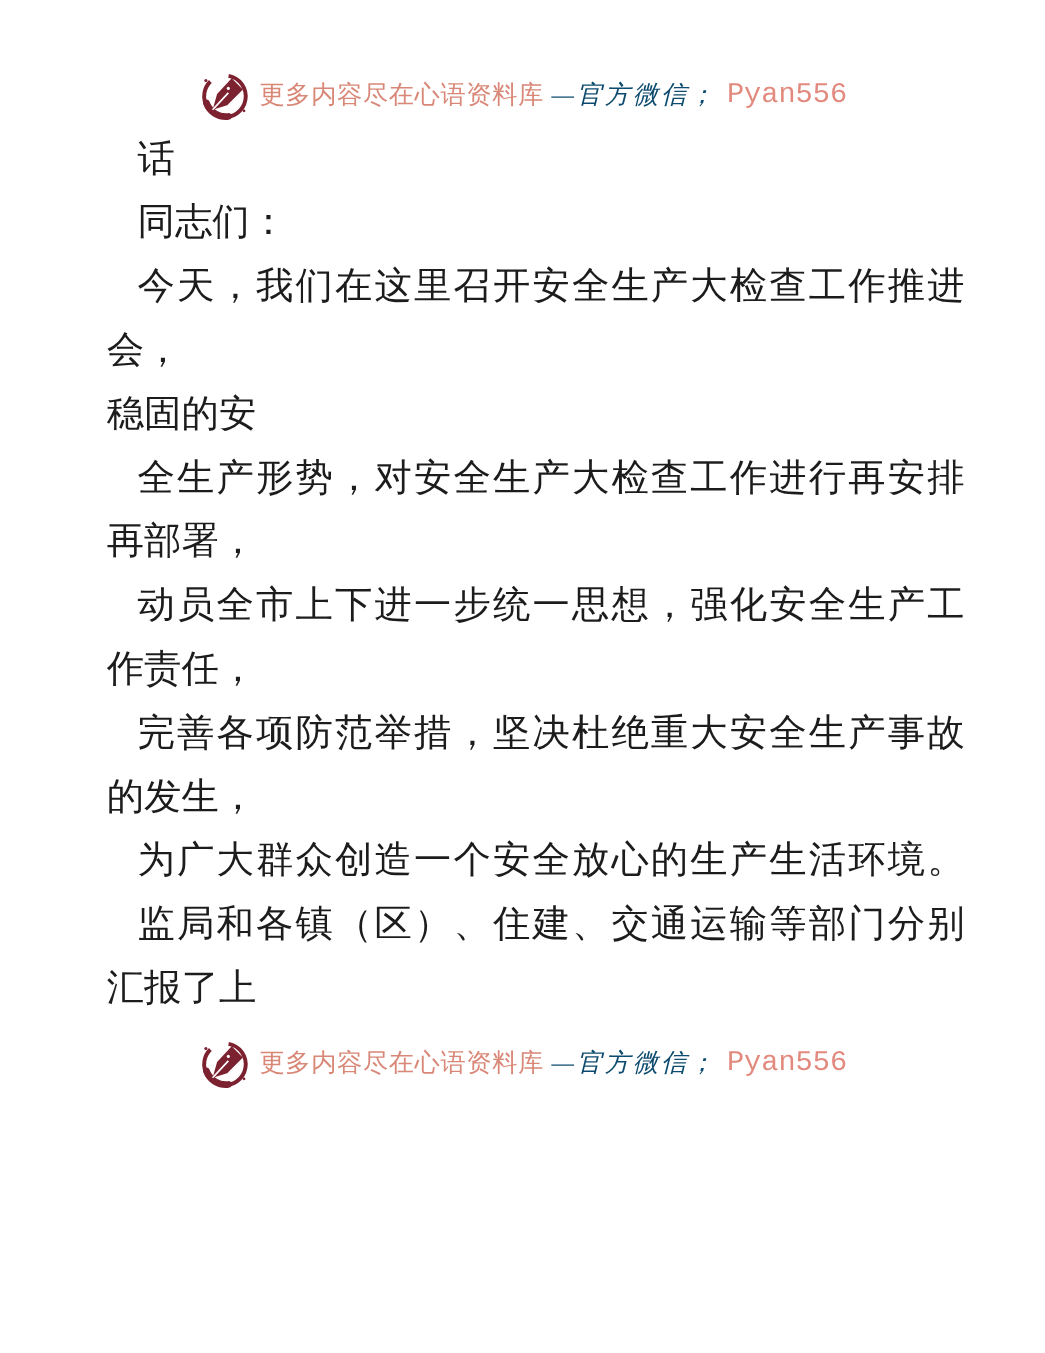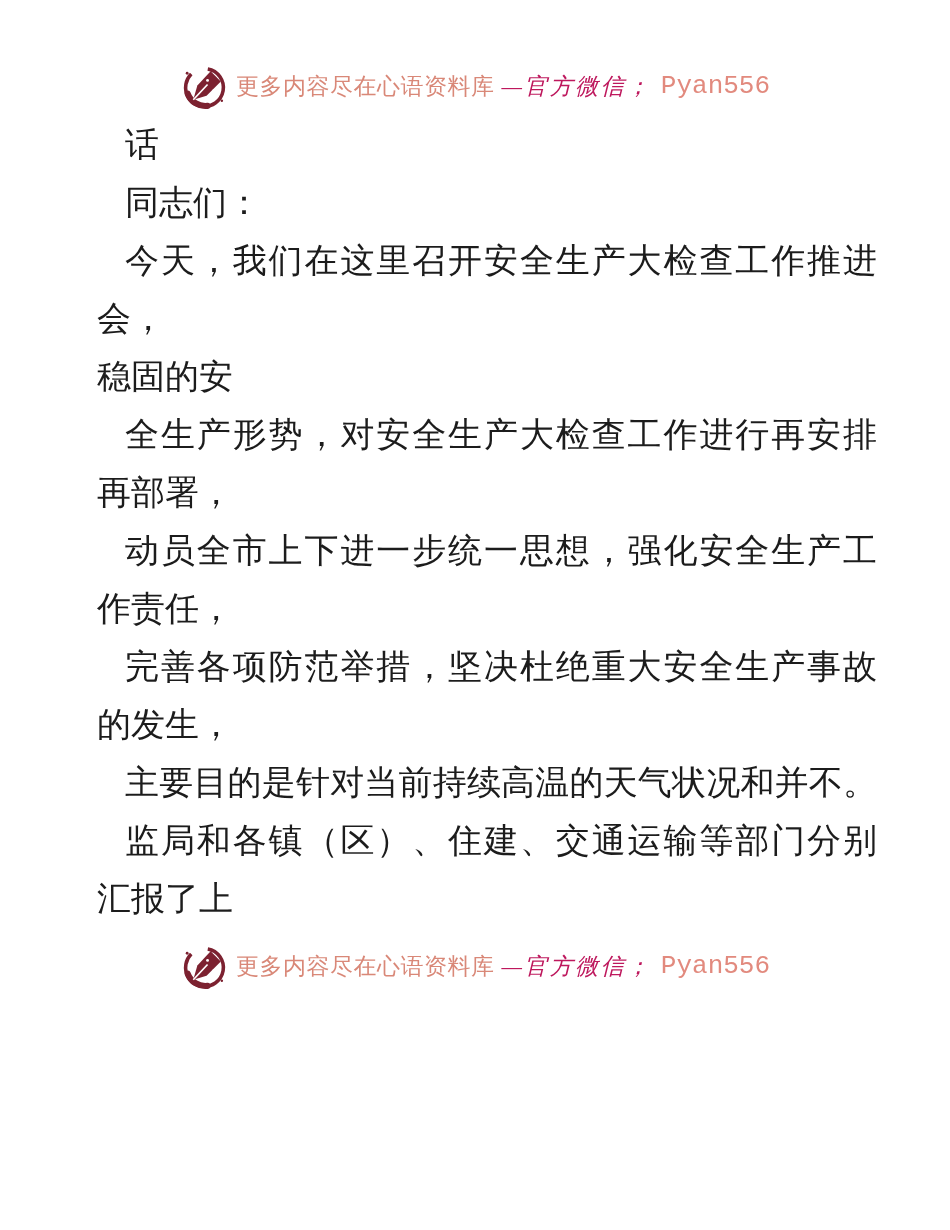--- a/index.html
+++ b/index.html
@@ -22,21 +22,21 @@
   .watermark.top { margin-top: 58px; }
   .watermark.bottom { margin-top: 10px; }
   .logo { width: 49px; height: 49px; flex: 0 0 auto; }
   .brand-text {
     color: #d98878;
     font-size: 23px;
     letter-spacing: 0.5px;
     white-space: nowrap;
   }
   .brand-label {
-    color: #be185d;
+    color: #0c4a6e;
     font-size: 23px;
     font-style: italic;
     letter-spacing: 2.5px;
     white-space: nowrap;
   }
   .brand-id {
     color: #e28a7e;
     font-size: 26px;
     font-family: Liberation Mono, monospace;
     white-space: nowrap;
@@ -87,21 +87,21 @@
     <div class="line indent">同志们：</div>
     <div class="line indent full">今天，我们在这里召开安全生产大检查工作推进</div>
     <div class="line">会，</div>
     <div class="line">稳固的安</div>
     <div class="line indent full">全生产形势，对安全生产大检查工作进行再安排</div>
     <div class="line">再部署，</div>
     <div class="line indent full">动员全市上下进一步统一思想，强化安全生产工</div>
     <div class="line">作责任，</div>
     <div class="line indent full">完善各项防范举措，坚决杜绝重大安全生产事故</div>
     <div class="line">的发生，</div>
-    <div class="line indent full">主要目的是针对当前持续高温的天气状况和并不。</div>
+    <div class="line indent full">为广大群众创造一个安全放心的生产生活环境。</div>
     <div class="line indent full">监局和各镇（区）、住建、交通运输等部门分别</div>
     <div class="line">汇报了上</div>
   </div>
 
   <div class="watermark bottom">
     <svg class="logo" viewBox="0 0 48 48">
       <circle cx="24" cy="25" r="18.5" fill="none" stroke="#7c2130" stroke-width="3.5" stroke-dasharray="98 18" transform="rotate(-80 24 25)"></circle>
       <path d="M7.5 31 A18.5 18.5 0 0 0 27 43" fill="none" stroke="#7c2130" stroke-width="6" stroke-linecap="round"></path>
       <path d="M13 37 L17 23 L30 9 L40 19 L26 33 Z" fill="#7c2130"></path>
       <path d="M13 37 L27 22" stroke="#ffffff" stroke-width="1.6" fill="none"></path>

